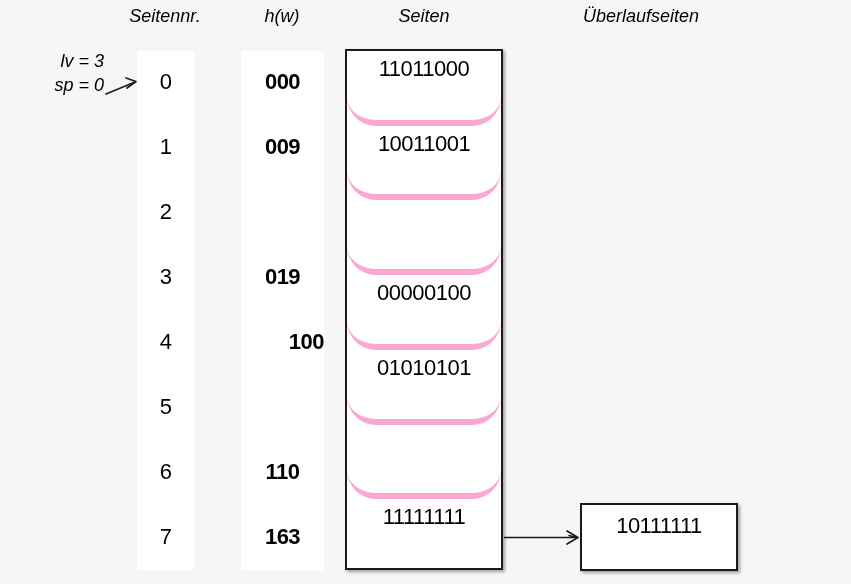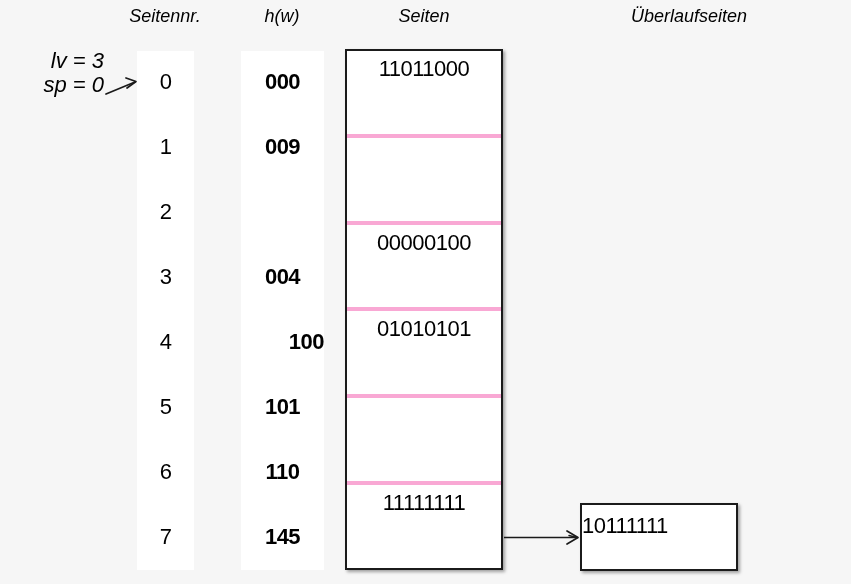--- a/index.html
+++ b/index.html
@@ -30,46 +30,46 @@
   .pagebox{
     position:absolute;left:345px;top:49px;width:158px;height:521px;
     box-sizing:border-box;border:2px solid #1b1b1b;background:#ffffff;
     box-shadow:2px 2px 3px rgba(0,0,0,0.35);
     display:flex;flex-direction:column;
   }
   .cell{
     flex:1;box-sizing:border-box;
     padding-top:6px;text-align:center;
   }
-  .cell:not(:last-child){border-bottom:4px solid #f9a8d4;}
+  .cell:not(:last-child){border-bottom:6px solid #f9a8d4;border-radius:29px;}
   .entry{
     font-size:22px;letter-spacing:-0.5px;line-height:24px;white-space:nowrap;
   }
   .annot{
     position:absolute;left:26px;top:49px;width:78px;
-    font-style:italic;font-size:22px;line-height:24px;
+    font-style:italic;font-size:18px;line-height:24px;
     text-align:right;white-space:nowrap;
   }
   .overflowbox{
     position:absolute;left:580px;top:503px;width:158px;height:68px;
     box-sizing:border-box;border:2px solid #1b1b1b;background:#ffffff;
     box-shadow:2px 2px 3px rgba(0,0,0,0.35);
-    padding-top:9px;text-align:left;
+    padding-top:9px;text-align:center;
   }
   .arrow-svg{position:absolute;}
 </style>
 </head>
 <body>
 
 <div class="stage">
 
   <div class="hdr" style="left:95px;width:140px;">Seitennr.</div>
   <div class="hdr" style="left:354px;width:140px;">Seiten</div>
   <div class="hdr" style="left:212px;width:140px;">h(w)</div>
-  <div class="hdr" style="left:609px;width:160px;">Überlaufseiten</div>
+  <div class="hdr" style="left:561px;width:160px;">Überlaufseiten</div>
 
   <div class="band" style="left:137px;width:57px;"></div>
   <div class="band" style="left:241px;width:83px;"></div>
 
   <div class="annot">
     <div>lv = 3</div>
     <div>sp = 0</div>
   </div>
   <svg class="arrow-svg" style="left:105px;top:74px;" width="40" height="26" viewBox="0 0 40 26">
     <path d="M1,20 L30,8" stroke="#1b1b1b" stroke-width="1.7" fill="none" stroke-linecap="round"></path>
@@ -80,29 +80,31 @@
   <div class="rowlabel" style="top:132px;">1</div>
   <div class="rowlabel" style="top:197px;">2</div>
   <div class="rowlabel" style="top:262px;">3</div>
   <div class="rowlabel" style="top:327px;">4</div>
   <div class="rowlabel" style="top:392px;">5</div>
   <div class="rowlabel" style="top:457px;">6</div>
   <div class="rowlabel" style="top:522px;">7</div>
 
   <div class="hlabel" style="top:67px;">000</div>
   <div class="hlabel" style="top:132px;">009</div>
-  <div class="hlabel" style="top:262px;">004</div>
+  <div class="hlabel" style="top:262px;">019</div>
   <div class="hlabel" style="top:327px;text-align:right;">100</div>
-  <div class="hlabel" style="top:392px;">101</div>
   <div class="hlabel" style="top:457px;">110</div>
-  <div class="hlabel" style="top:522px;">145</div>
+  <div class="hlabel" style="top:522px;">163</div>
 
   <div class="pagebox">
     <div class="cell">
       <div class="entry">11011000</div>
+    </div>
+    <div class="cell">
+      <div class="entry">10011001</div>
     </div>
     <div class="cell"></div>
     <div class="cell">
       <div class="entry">00000100</div>
     </div>
     <div class="cell">
       <div class="entry">01010101</div>
     </div>
     <div class="cell"></div>
     <div class="cell">

